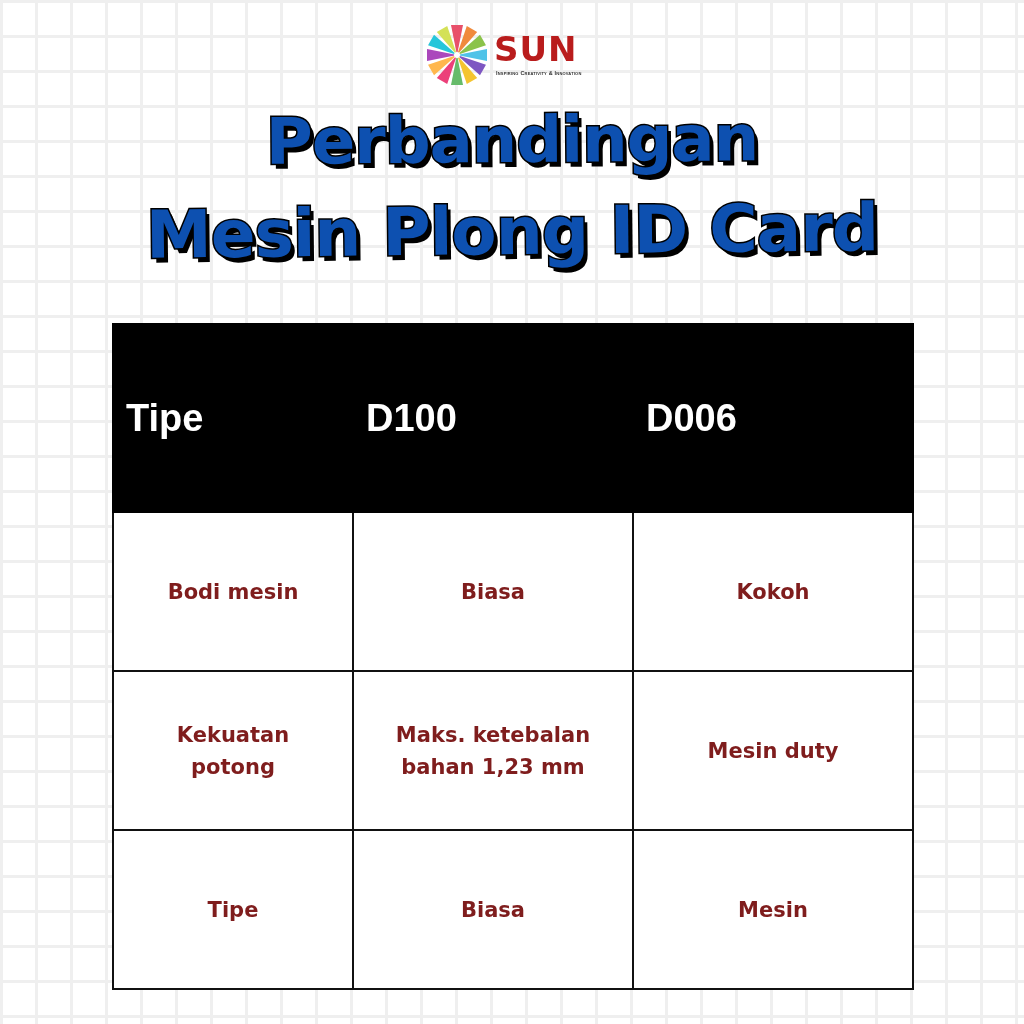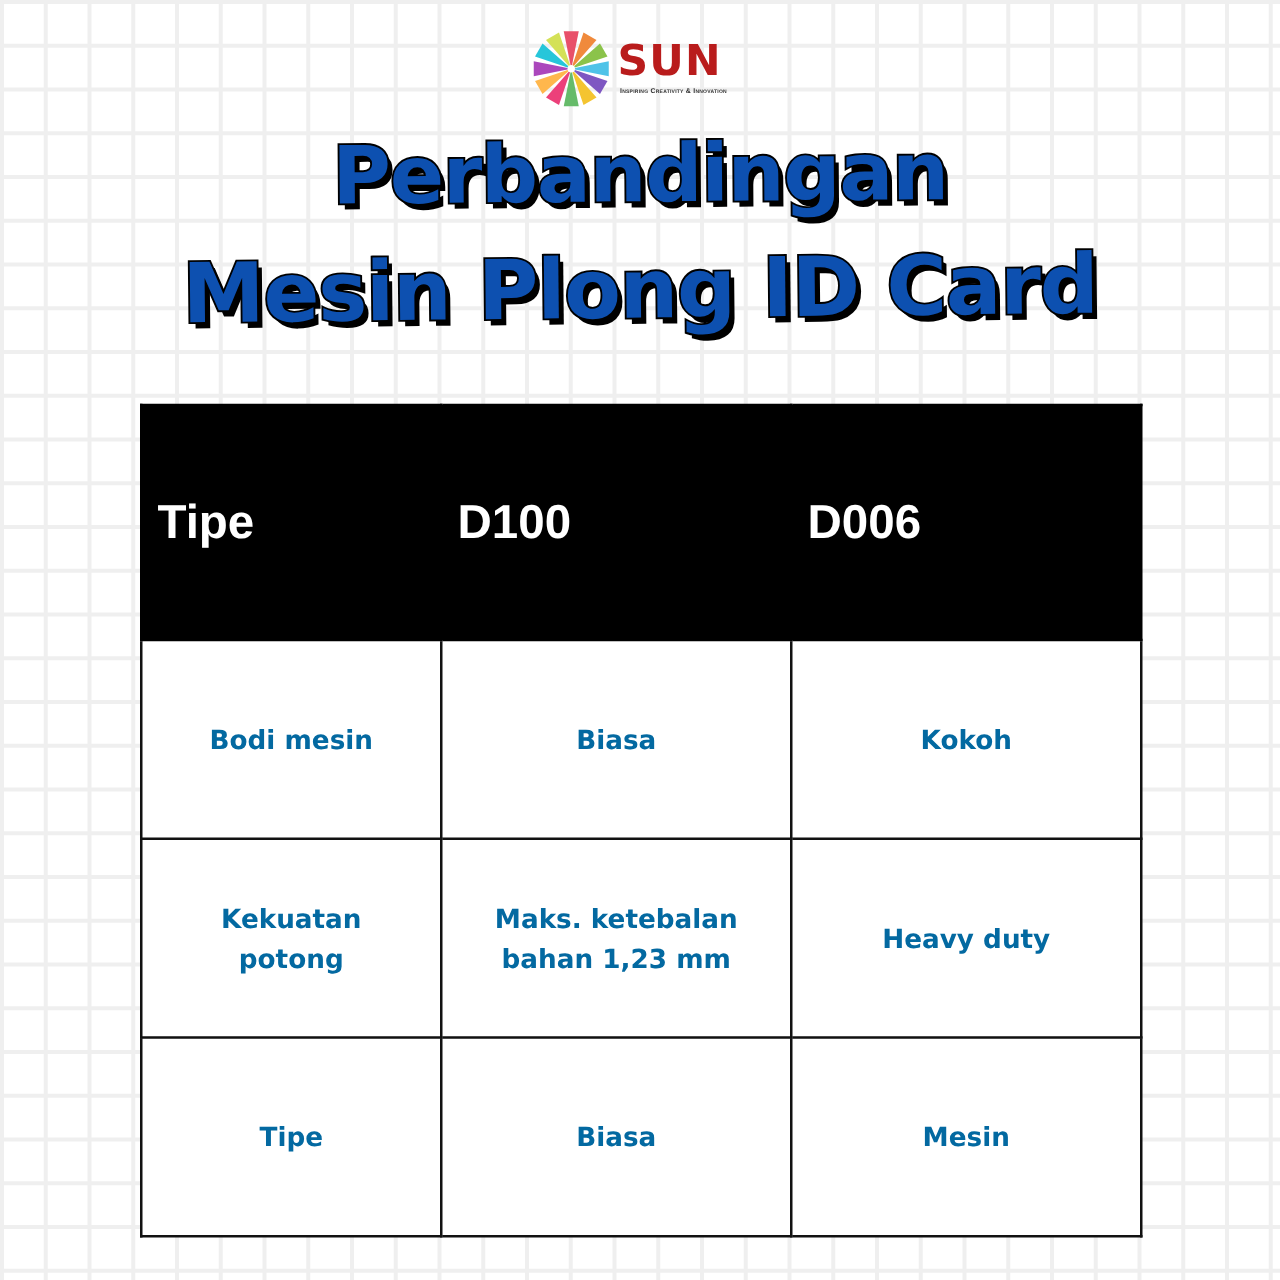--- a/index.html
+++ b/index.html
@@ -42,21 +42,21 @@
   .table {
     position:absolute; left:112px; top:323px; width:800px;
     border-collapse:collapse; table-layout:fixed;
   }
   .table th {
     background:#000; color:#fff; height:162px; font-size:38px; font-weight:bold;
     font-family:Liberation Sans, sans-serif; text-align:left; padding:12px;
     border:2px solid #000;
   }
   .table td {
-    background:#fff; color:#0369a1; height:157px; border:2px solid #111;
+    background:#fff; color:#7f1d1d; height:157px; border:2px solid #111;
     text-align:center; font-family:"DejaVu Sans", sans-serif; font-weight:bold;
     font-size:21px; line-height:32px; padding:0 20px;
   }
   col.c1 { width:240px; } col.c2 { width:280px; } col.c3 { width:280px; }
 </style>
 </head>
 <body>
 
 <div class="logo">
   <svg class="logo-mark" viewBox="0 0 66 66">
@@ -98,21 +98,21 @@
   </thead>
   <tbody>
     <tr>
       <td>Bodi mesin</td>
       <td>Biasa</td>
       <td>Kokoh</td>
     </tr>
     <tr>
       <td style="padding:0 24px;">Kekuatan potong</td>
       <td>Maks. ketebalan bahan 1,23 mm</td>
-      <td>Heavy duty</td>
+      <td>Mesin duty</td>
     </tr>
     <tr>
       <td>Tipe</td>
       <td>Biasa</td>
       <td>Mesin</td>
     </tr>
   </tbody>
 </table>
 
 </body></html>

